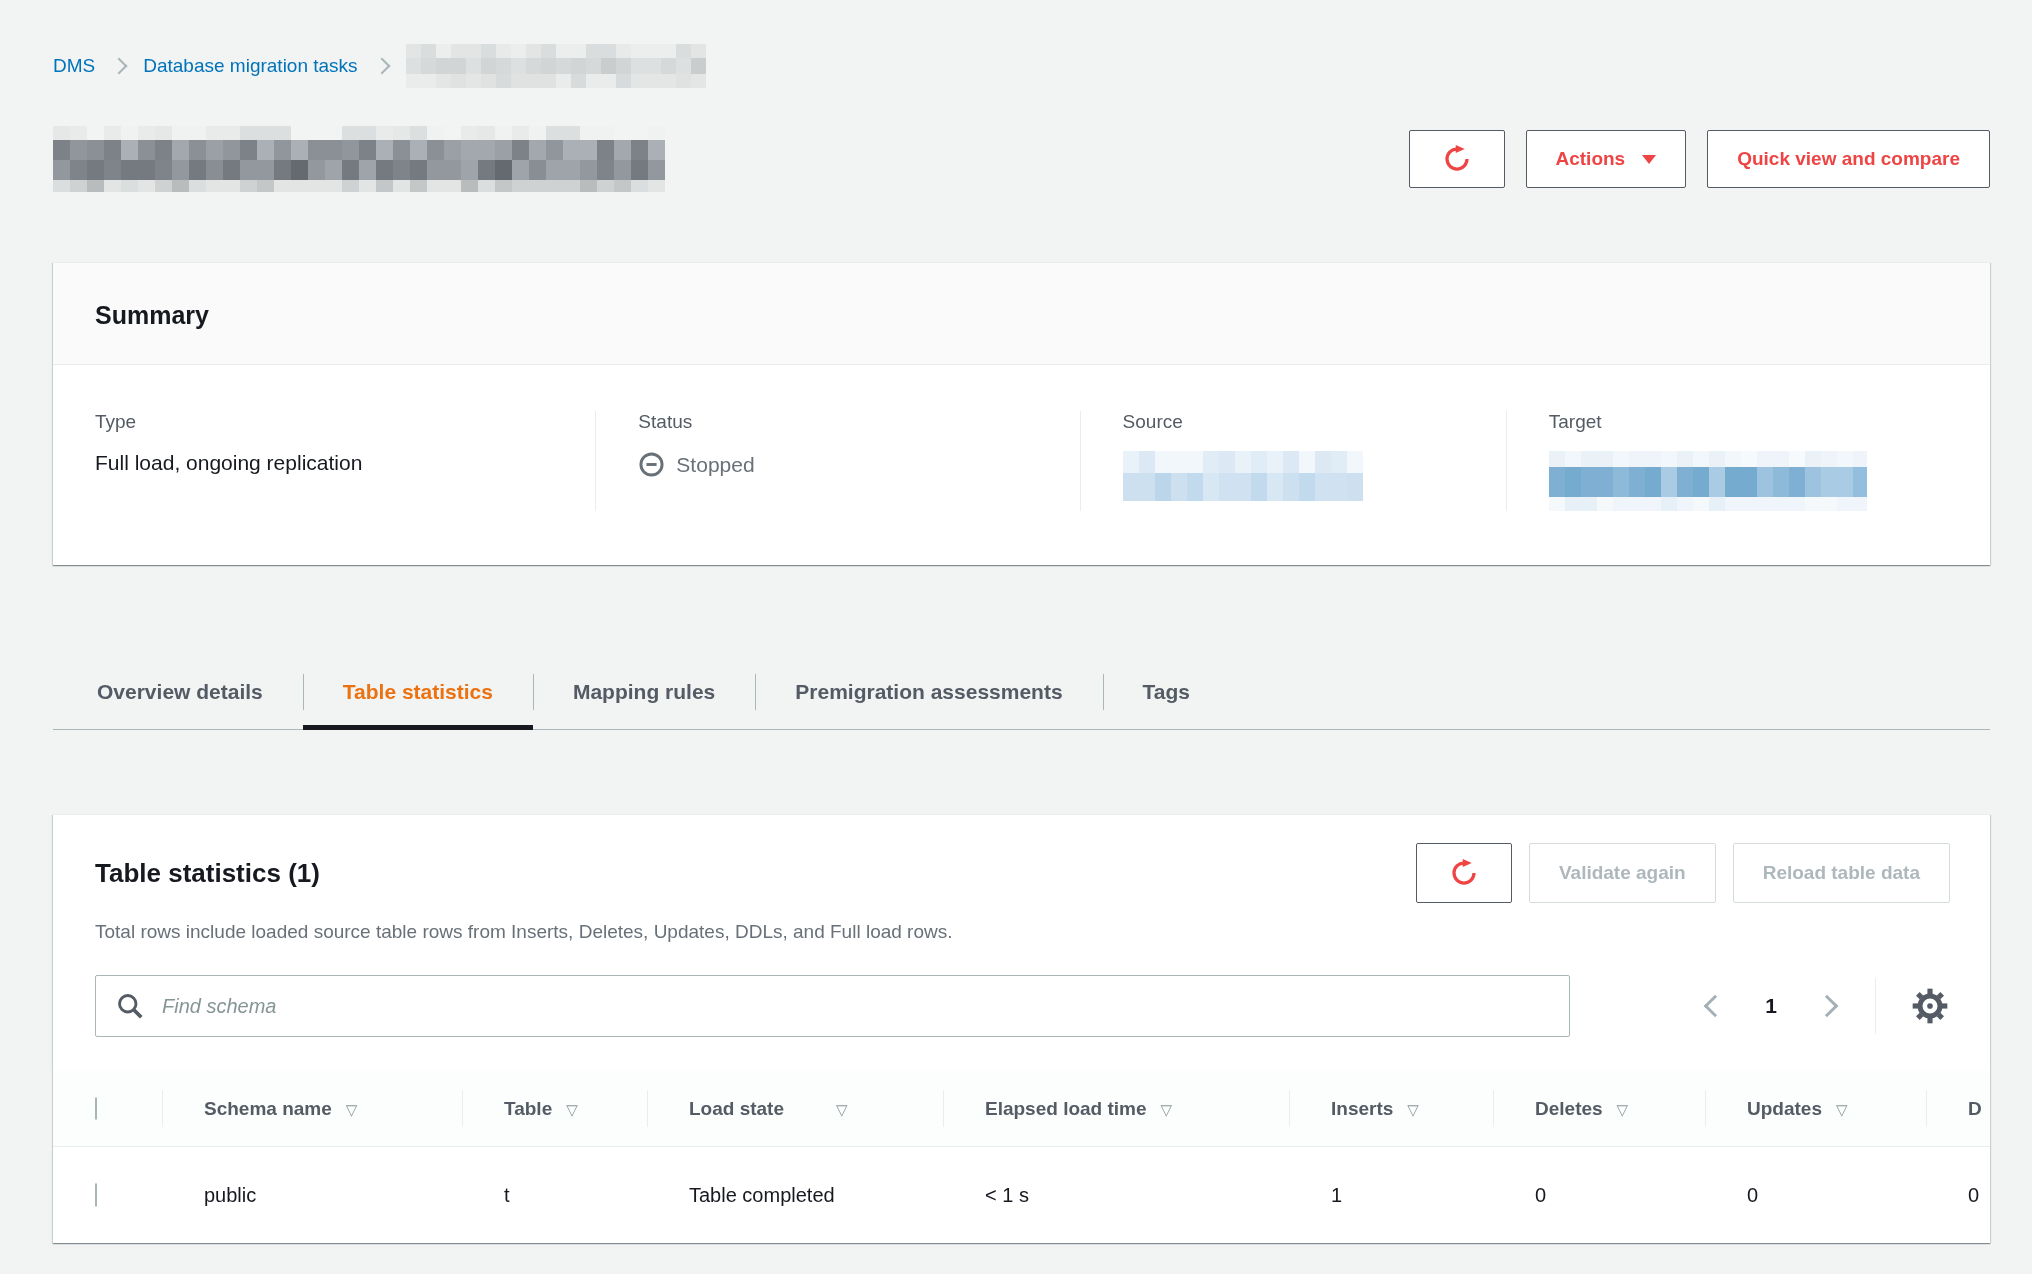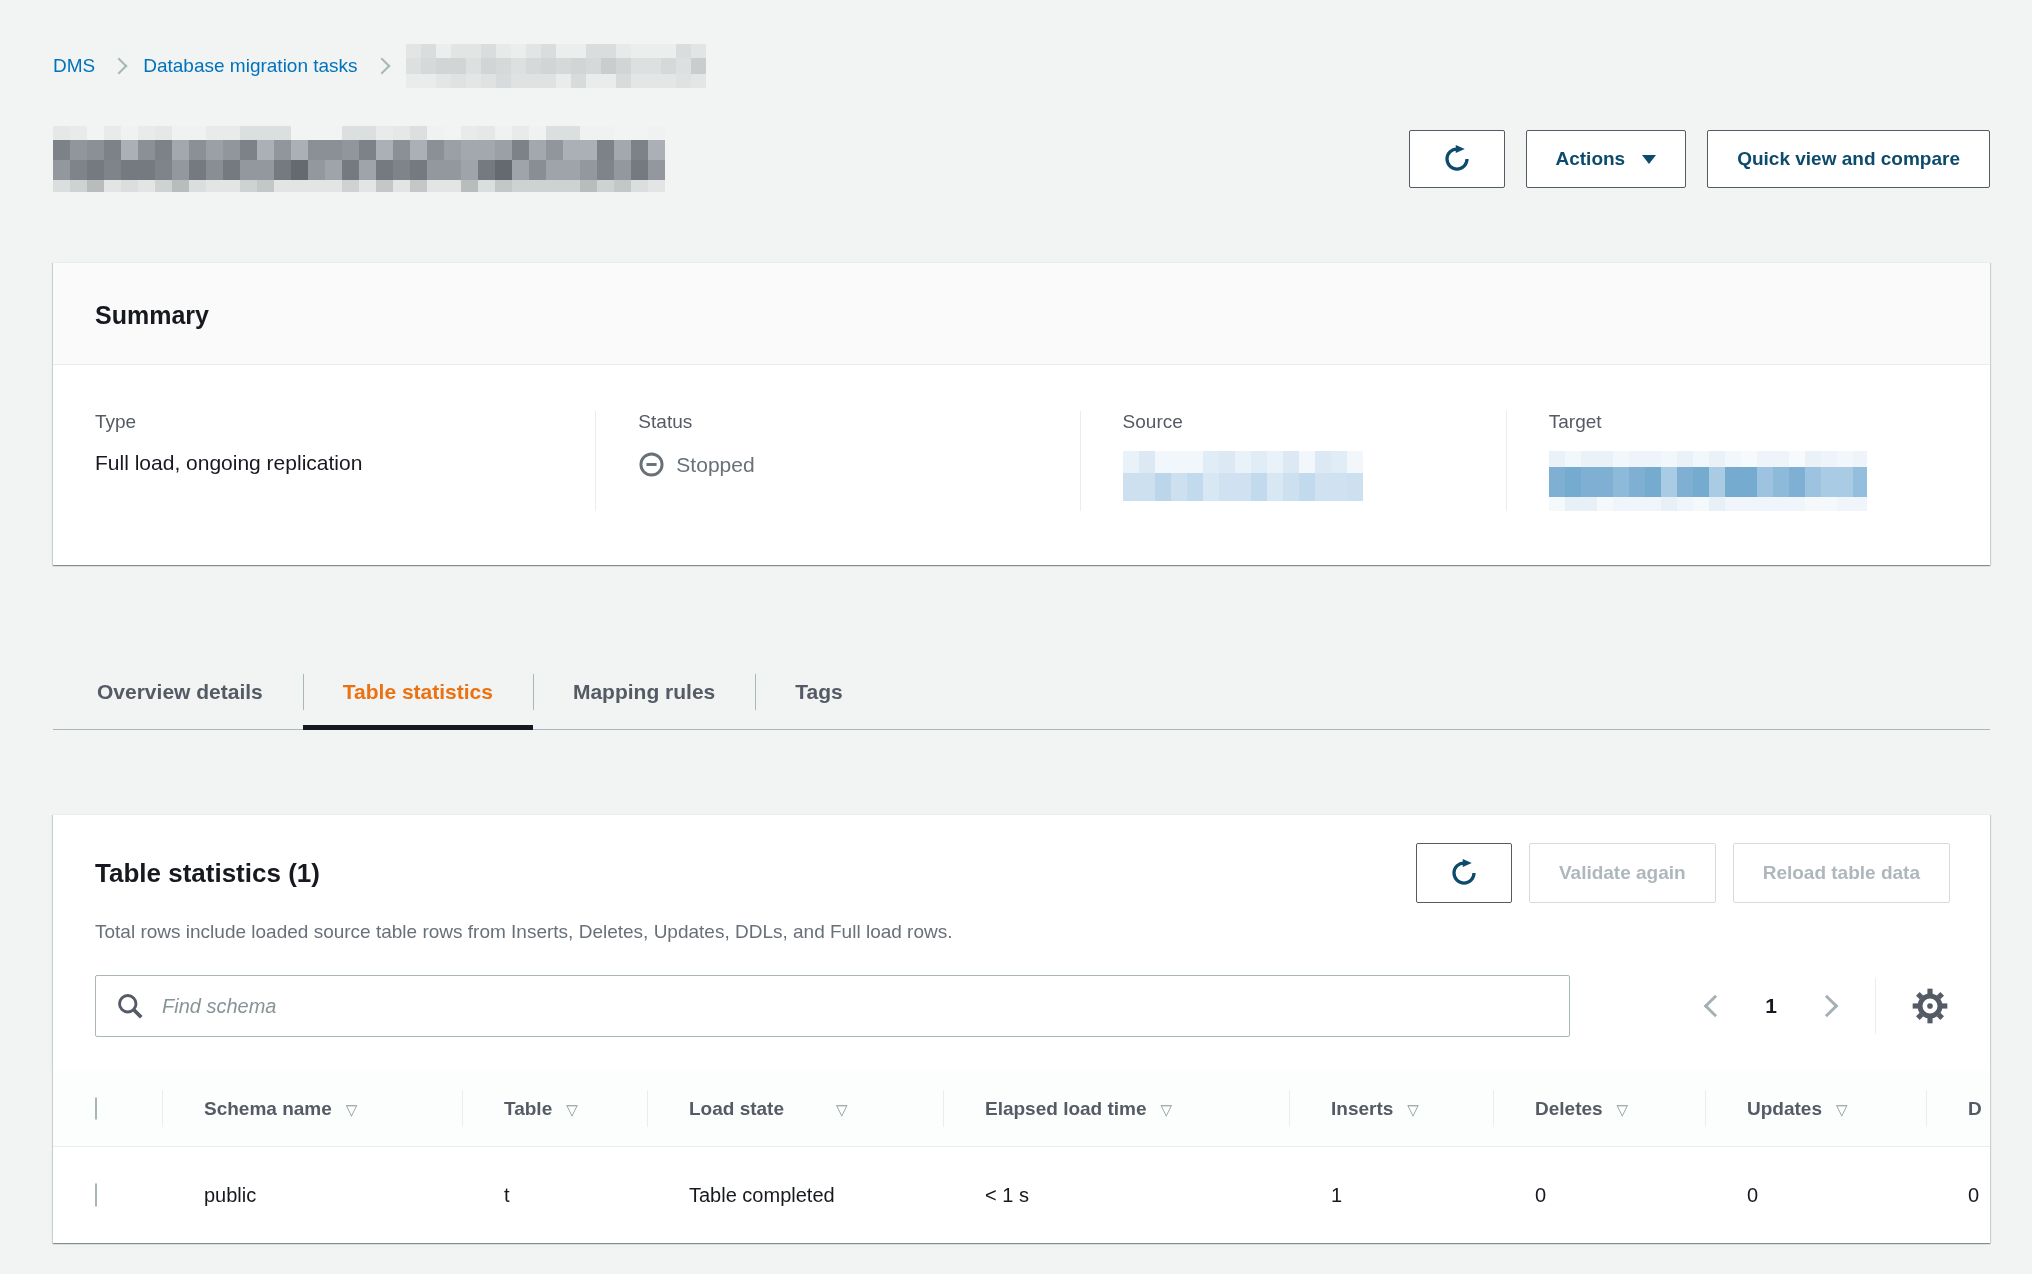--- a/index.html
+++ b/index.html
@@ -19,21 +19,21 @@
   
   .header-row{margin:38px 42px 0 53px;display:flex;align-items:center;}
   .mosaic{overflow:hidden;}
   .title-mosaic{width:612px;height:66px;}
   .bc-mosaic{width:300px;height:44px;}
   .src-mosaic{width:240px;height:50px;}
   .tgt-mosaic{width:318px;height:60px;}
   .header-buttons{margin-left:auto;display:flex;gap:21px;align-items:center;}
   .btn{
     height:58px;background:#fff;border:1px solid #545b64;border-radius:2px;
-    color:#0c4a6e;font-weight:bold;font-size:19px;font-family:inherit;
+    color:#ef4444;font-weight:bold;font-size:19px;font-family:inherit;
     display:inline-flex;align-items:center;justify-content:center;padding:0 29px;gap:13px;cursor:pointer;
   }
   .btn.icon-only{width:96px;padding:0;}
   .btn.disabled{color:#aeb8bc;border-color:#d5dbdb;cursor:default;}
   .caret-down{width:0;height:0;border-left:7px solid transparent;border-right:7px solid transparent;border-top:9px solid currentColor;margin-left:4px;}
   
   .card{
     margin:0 42px 0 53px;background:#fff;
     border-top:1px solid #eaeded;
     box-shadow:0 1px 1px 0 rgba(0,28,36,.3),1px 1px 1px 0 rgba(0,28,36,.12),-1px 1px 1px 0 rgba(0,28,36,.12);
@@ -434,20 +434,21 @@
           <div style="background: rgb(239, 245, 250);"></div>
         </div>
     </div>
   </div>
 </div>
 
 <div class="tabs">
   <div class="tab">Overview details</div>
   <div class="tab active">Table statistics</div>
   <div class="tab">Mapping rules</div>
+  <div class="tab">Premigration assessments</div>
   <div class="tab">Tags</div>
 </div>
 
 <div class="card ts-card">
   <div class="ts-head">
     <div class="ts-title">Table statistics (1)</div>
     <div class="ts-buttons">
       <button class="btn icon-only">
         <svg width="30" height="30" viewBox="0 0 24 24" fill="none" stroke="currentColor" stroke-width="2.6">
           <path d="M20 12A8 8 0 1 1 12 4"></path>

